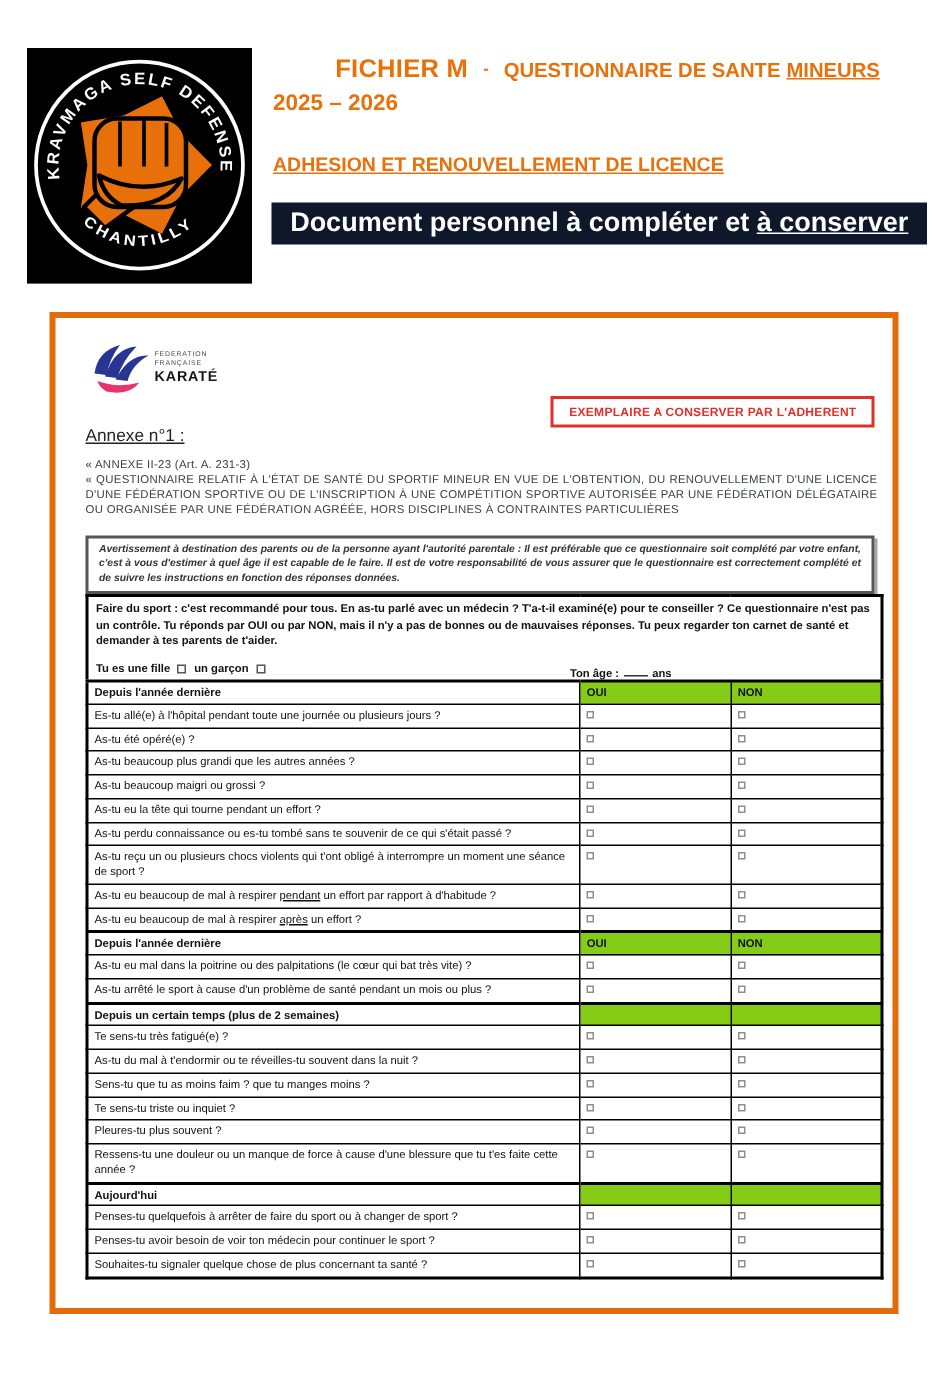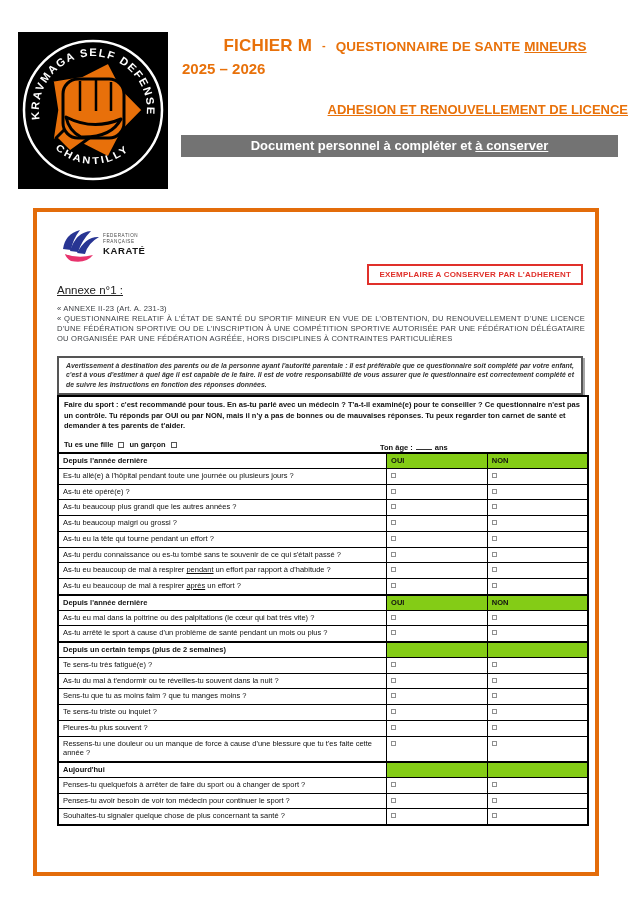--- a/index.html
+++ b/index.html
@@ -17,25 +17,25 @@
   .title-line { position:absolute; left:182px; top:36px; width:446px; text-align:center;
                 color:#e8710a; font-weight:bold; white-space:nowrap; }
   .t-big  { font-size:17px; letter-spacing:.2px; }
   .t-dash { font-size:11px; padding:0 10px; vertical-align:2px; }
   .t-rest { font-size:13.5px;text-align:right; }
   .t-under{ text-decoration:underline; margin-left:4px; }
 
   .year-line { position:absolute; left:182px; top:60px; width:446px; 
                color:#e8710a; font-size:15px; font-weight:bold; }
 
-  .adhesion-line { position:absolute; left:182px; top:102px; width:446px; text-align:right;
+  .adhesion-line { position:absolute; left:182px; top:102px; width:446px; text-align:left;
                    color:#e8710a; font-size:13px; font-weight:bold; text-decoration:underline; }
 
-  .banner { position:absolute; left:181px; top:135px; width:437px; background:#737373; color:#fff;
-            font-size:13px; font-weight:bold; text-align:center; padding:3px 0 4px; }
+  .banner { position:absolute; left:181px; top:135px; width:437px; background:#0f172a; color:#fff;
+            font-size:18px; font-weight:bold; text-align:center; padding:3px 0 4px; }
   .banner .u { text-decoration:underline; }
 
   
   .doc { position:absolute; left:33px; top:208px; width:566px; height:668px;
          border:4px solid #e36c0a; background:#fff; overflow:hidden; }
   .doc-inner { position:relative; width:100%; height:100%; padding:14px 20px 0; }
 
   .ffk-logo { width:100px; height:40px; }
   .copy-box { position:absolute; right:12px; top:52px; border:2px solid #e0302a; color:#e0302a;
               font-weight:bold; font-size:8px; padding:4px 10px; letter-spacing:.2px; background:#fff; }
@@ -183,20 +183,25 @@
               <td class="question">As-tu eu la tête qui tourne pendant un effort ?</td>
               <td class="check-cell"><span class="cb"></span></td>
               <td class="check-cell"><span class="cb"></span></td>
             </tr>
             <tr>
               <td class="question">As-tu perdu connaissance ou es-tu tombé sans te souvenir de ce qui s'était passé ?</td>
               <td class="check-cell"><span class="cb"></span></td>
               <td class="check-cell"><span class="cb"></span></td>
             </tr>
             <tr>
+              <td class="question">As-tu reçu un ou plusieurs chocs violents qui t'ont obligé à interrompre un moment une séance de sport ?</td>
+              <td class="check-cell"><span class="cb"></span></td>
+              <td class="check-cell"><span class="cb"></span></td>
+            </tr>
+            <tr>
               <td class="question">As-tu eu beaucoup de mal à respirer <span class="u">pendant</span> un effort par rapport à d'habitude ?</td>
               <td class="check-cell"><span class="cb"></span></td>
               <td class="check-cell"><span class="cb"></span></td>
             </tr>
             <tr>
               <td class="question">As-tu eu beaucoup de mal à respirer <span class="u">après</span> un effort ?</td>
               <td class="check-cell"><span class="cb"></span></td>
               <td class="check-cell"><span class="cb"></span></td>
             </tr>
             <tr class="section-row">

